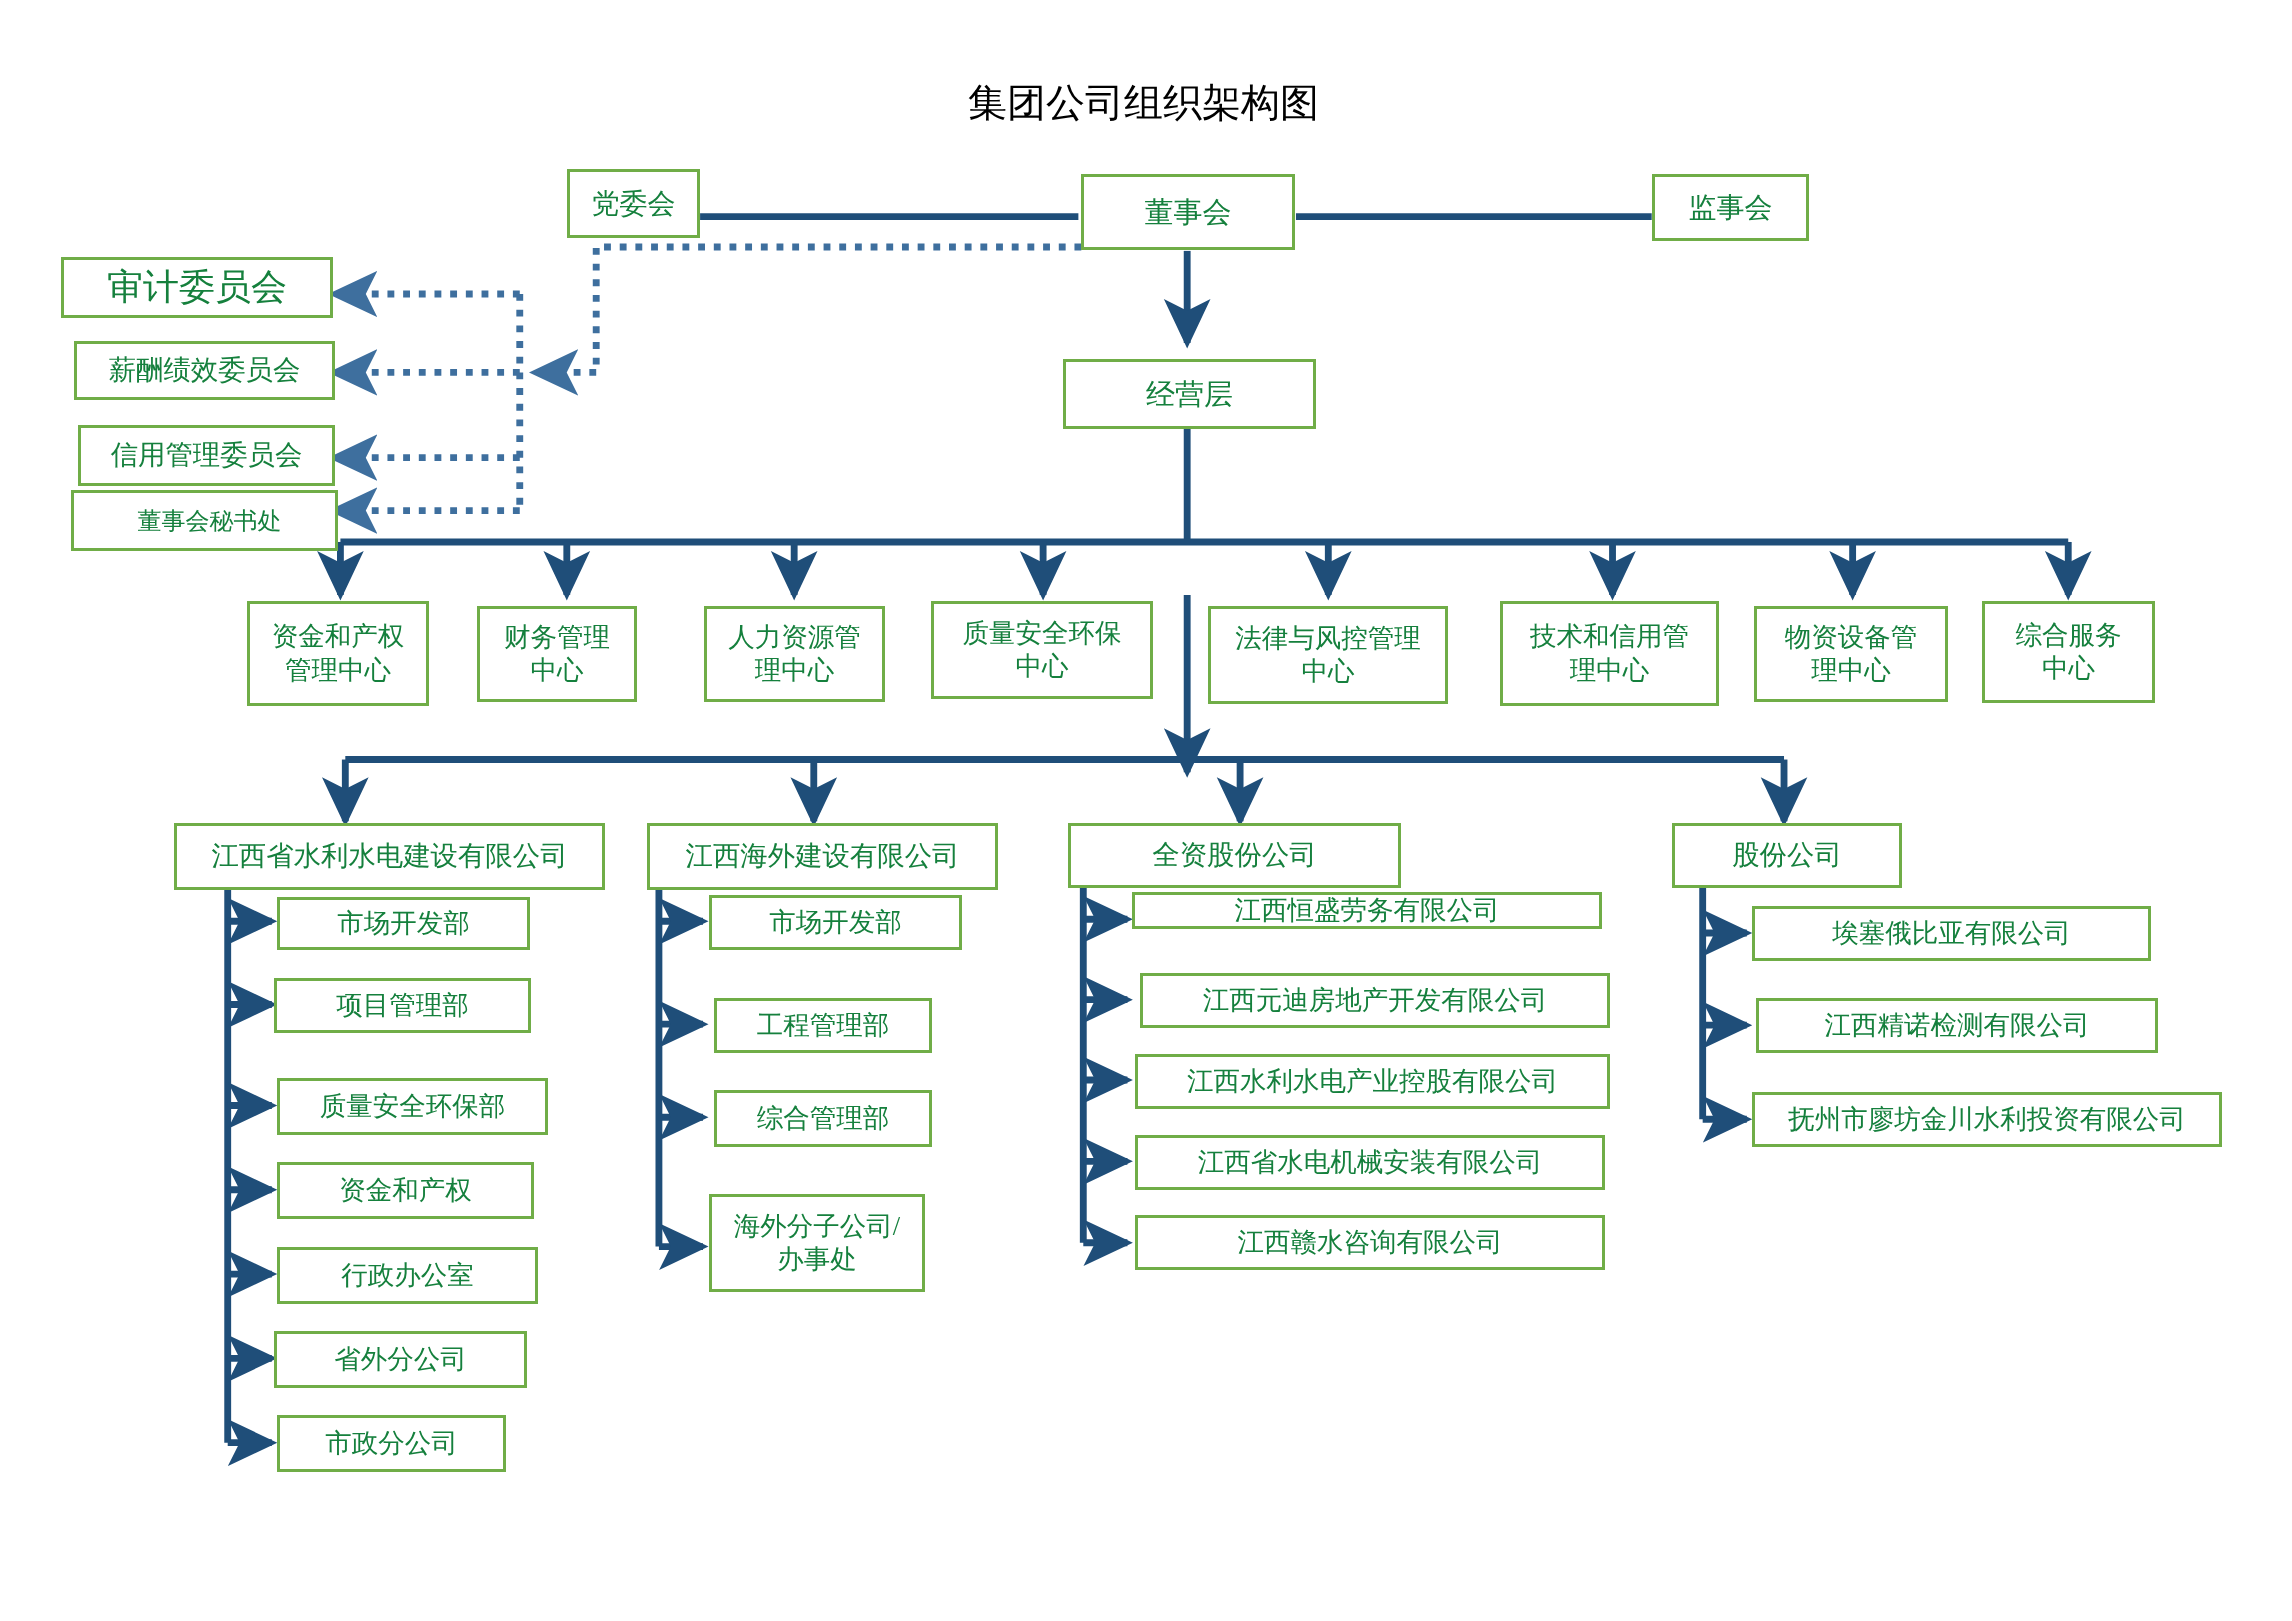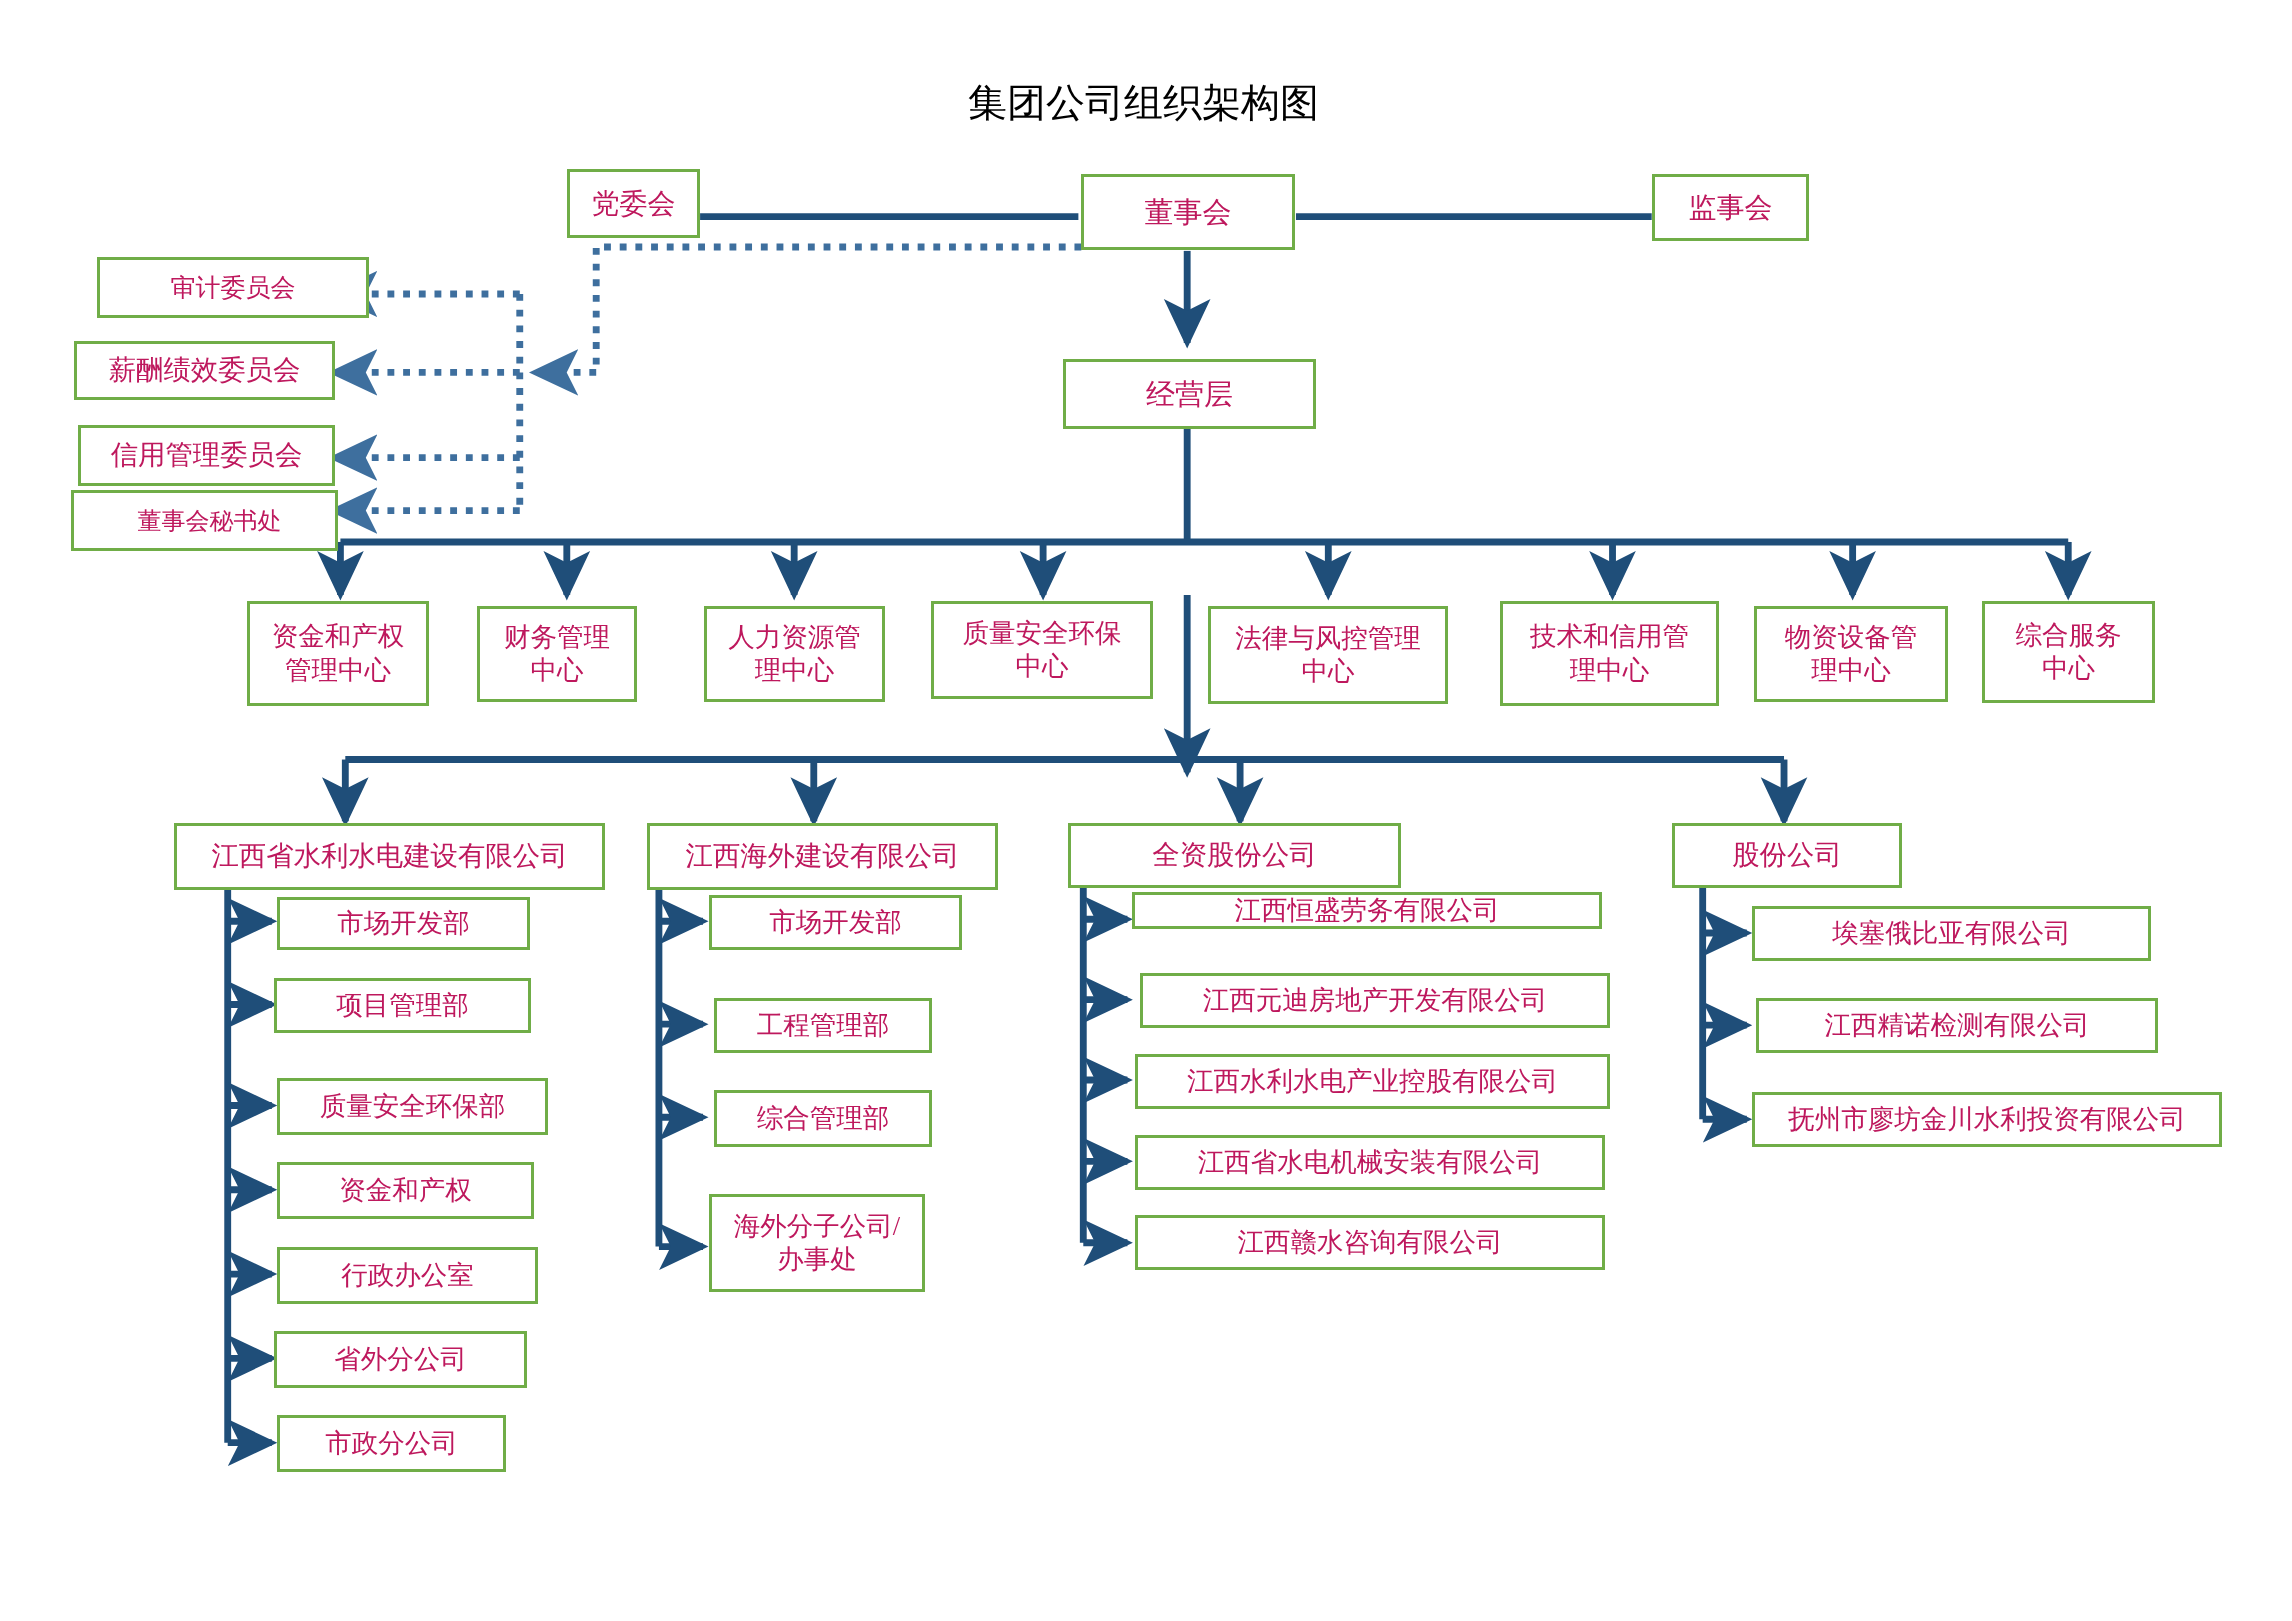--- a/index.html
+++ b/index.html
@@ -20,21 +20,21 @@
     left: 0; top: 0;
     width: 2293px;
     height: 1621px;
     pointer-events: none;
   }
   .node {
     position: absolute;
     box-sizing: border-box;
     border: 3.9px solid #70AD47;
     background: #ffffff;
-    color: #be185d;
+    color: #15803d;
     display: flex;
     align-items: center;
     justify-content: center;
     text-align: center;
     line-height: 1.25;
     padding: 2px 5.9px;
     white-space: pre-line;
   }
   .title {
     position: absolute;
@@ -125,21 +125,21 @@
       <path d="M530,521 L340,521" marker-end="url(#arrowDot)"></path>
     </g>
   </svg>
 
   <div class="title" style="left:968px; top:76px; font-size:39px;">集团公司组织架构图</div>
 
   <div class="node" style="left:567px; top:169px; width:133px; height:69px; font-size:28px;">党委会</div>
   <div class="node" style="left:1081px; top:174px; width:214px; height:76px; font-size:29px;">董事会</div>
   <div class="node" style="left:1652px; top:174px; width:157px; height:67px; font-size:28px;">监事会</div>
 
-  <div class="node" style="left:61px; top:257px; width:272px; height:61px; font-size:25px;margin-left:36px;">审计委员会</div>
+  <div class="node" style="left:61px; top:257px; width:272px; height:61px; font-size:36px;">审计委员会</div>
   <div class="node" style="left:74px; top:341px; width:261px; height:59px; font-size:27.4px;">薪酬绩效委员会</div>
   <div class="node" style="left:78px; top:425px; width:257px; height:61px; font-size:27.4px;">信用管理委员会</div>
   <div class="node" style="left:71px; top:490px; width:267px; height:61px; font-size:24px;padding-left:16px;">董事会秘书处</div>
 
   <div class="node" style="left:1063px; top:359px; width:253px; height:70px; font-size:29px;">经营层</div>
 
   <div class="node" style="left:247px; top:601px; width:182px; height:105px; font-size:26.5px;">资金和产权
 管理中心</div>
   <div class="node" style="left:477px; top:606px; width:160px; height:96px; font-size:26.5px;">财务管理
 中心</div>

